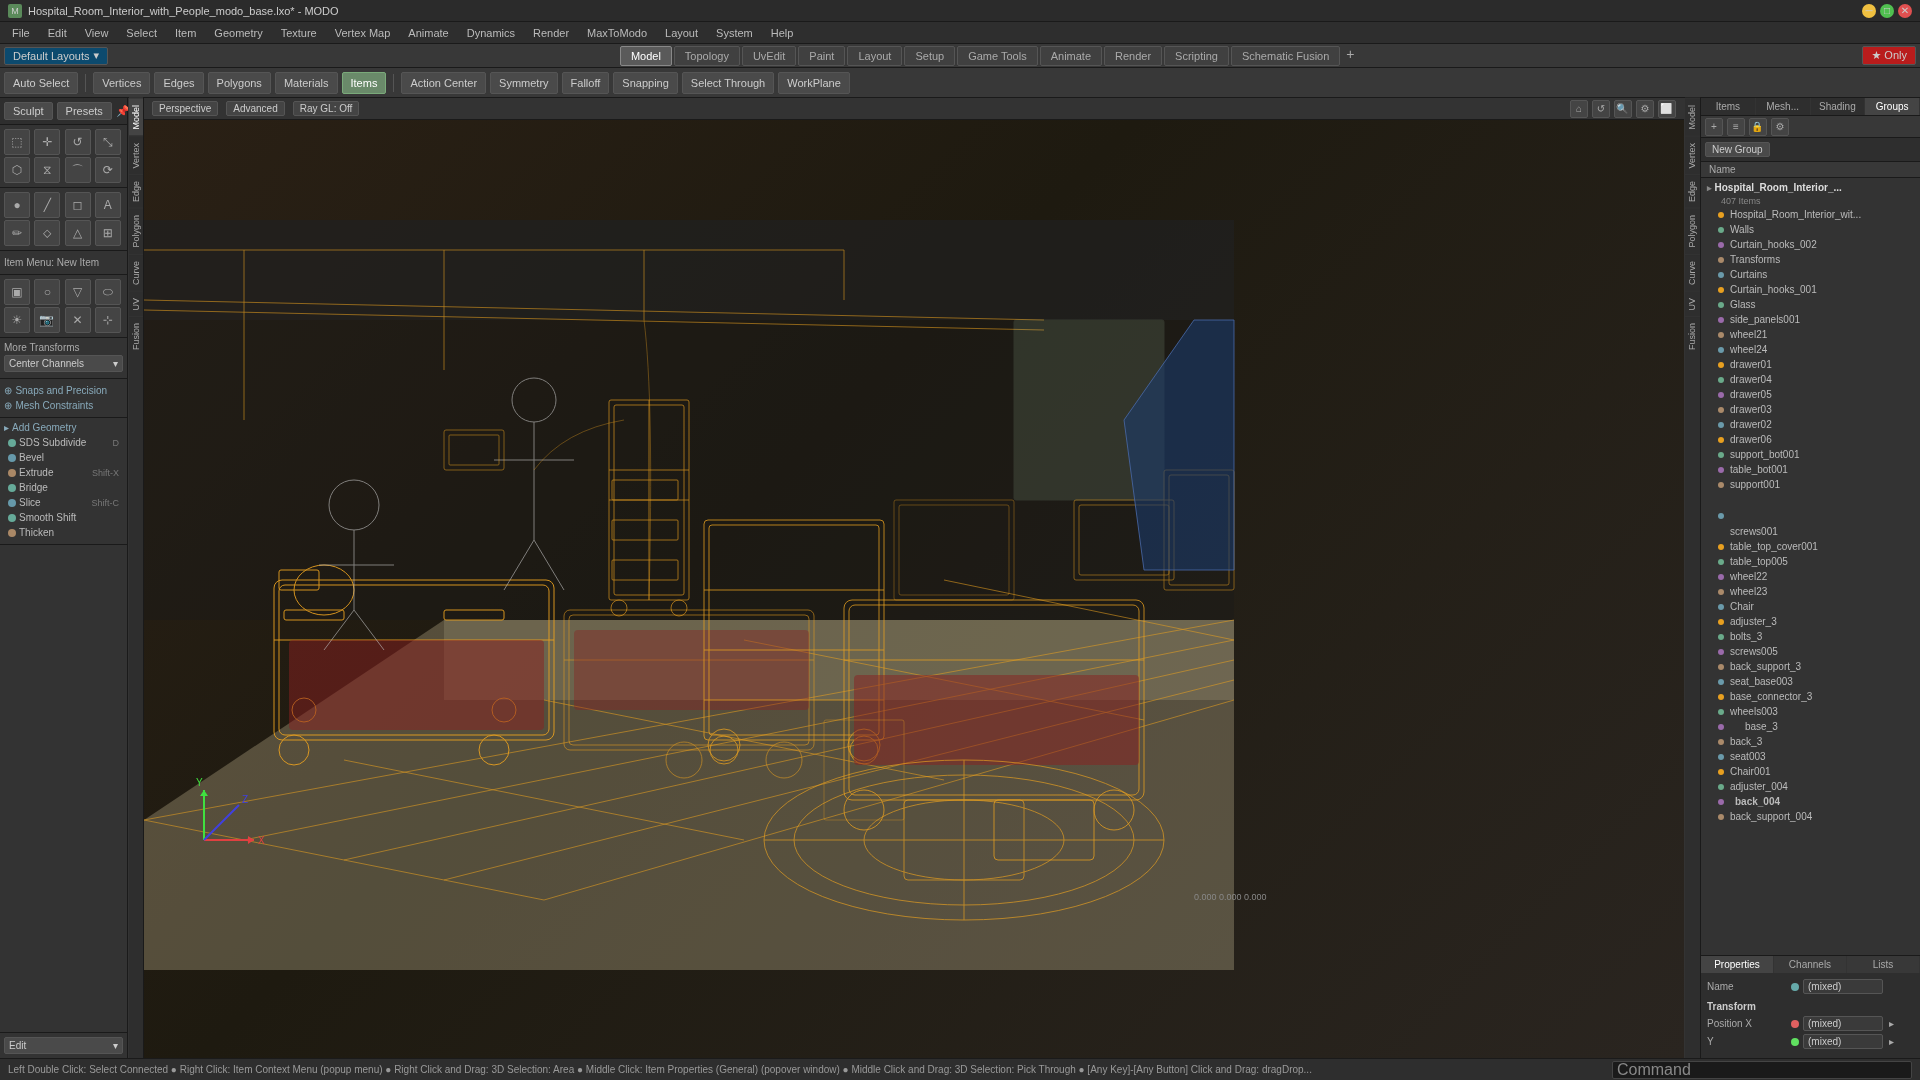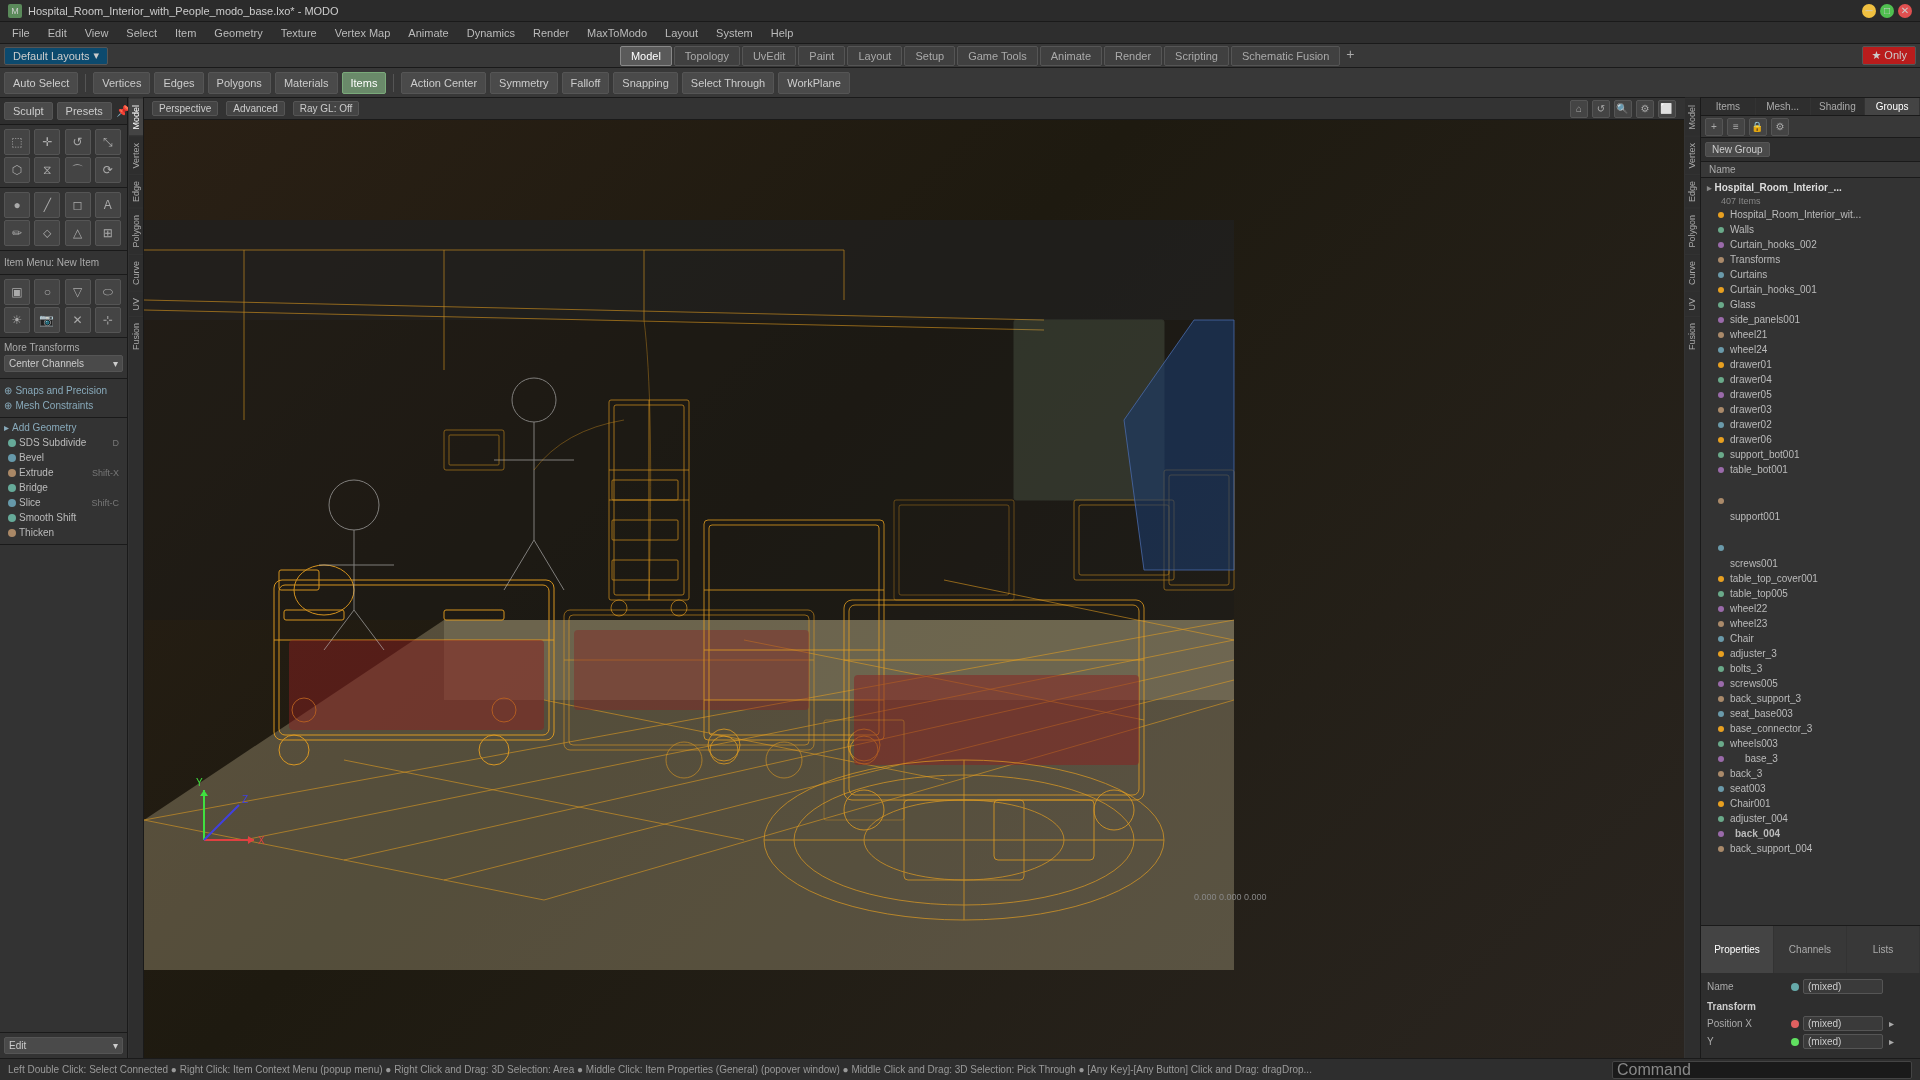--- a/index.html
+++ b/index.html
@@ -101,21 +101,21 @@
     .new-group-btn { background: #4a4a4a; border: 1px solid #555; color: #ccc; padding: 1px 6px; font-size: 10px; border-radius: 2px; cursor: pointer; }
     #name-header { background: #383838; padding: 2px 8px; border-bottom: 1px solid #1a1a1a; font-size: 10px; color: #aaa; }
     #scene-tree { flex: 1; overflow-y: auto; padding: 2px; }
     .tree-item { padding: 2px 4px; font-size: 10px; color: #bbb; display: flex; align-items: center; gap: 3px; cursor: pointer; border-radius: 2px; white-space: nowrap; }
     .tree-item.parent { color: #ddd; font-weight: bold; }
     .tree-indent { width: 8px; flex-shrink: 0; }
 
     
     #right-bottom { background: #2e2e2e; border-top: 1px solid #1a1a1a; }
     #props-tabs { display: flex; background: #383838; }
-    .ptab { flex: 1; text-align: center; padding: 18px 2px; font-size: 10px; color: #aaa; cursor: pointer; border-right: 1px solid #333; }
+    .ptab { flex: 1; text-align: center; padding: 3px 2px; font-size: 10px; color: #aaa; cursor: pointer; border-right: 1px solid #333; }
     .ptab.active { background: #444; color: #fff; }
     #props-content { padding: 6px; }
     .prop-section { color: #ccc; font-size: 10px; font-weight: bold; margin-bottom: 4px; }
     .prop-field { display: flex; align-items: center; gap: 4px; margin-bottom: 3px; }
     .prop-field-label { color: #aaa; font-size: 10px; width: 80px; }
     .prop-input { background: #3a3a3a; border: 1px solid #555; color: #ccc; font-size: 10px; padding: 1px 4px; border-radius: 2px; width: 80px; }
     .prop-dot { width: 8px; height: 8px; border-radius: 50%; background: #6aa; flex-shrink: 0; }
 
     
     #vp-right-tabs { width: 16px; background: #2e2e2e; display: flex; flex-direction: column; border-left: 1px solid #333; }
@@ -657,21 +657,21 @@
           <span style="margin-left:3px;">support_bot001</span>
         </div>
         <div class="tree-item">
           <div class="tree-indent"></div>
           <div style="width:6px;height:6px;border-radius:50%;background:#9a6aaa;flex-shrink:0;"></div>
           <span style="margin-left:3px;">table_bot001</span>
         </div>
         <div class="tree-item">
           <div class="tree-indent"></div>
           <div style="width:6px;height:6px;border-radius:50%;background:#aa8a6a;flex-shrink:0;"></div>
-          <span style="margin-left:3px;margin-top:32px;">support001</span>
+          <span style="margin-left:3px;">support001</span>
         </div>
         <div class="tree-item">
           <div class="tree-indent"></div>
           <div style="width:6px;height:6px;border-radius:50%;background:#6a9aaa;flex-shrink:0;"></div>
           <span style="margin-left:3px;margin-top:32px;">screws001</span>
         </div>
         <div class="tree-item">
           <div class="tree-indent"></div>
           <div style="width:6px;height:6px;border-radius:50%;background:#e8a020;flex-shrink:0;"></div>
           <span style="margin-left:3px;">table_top_cover001</span>

